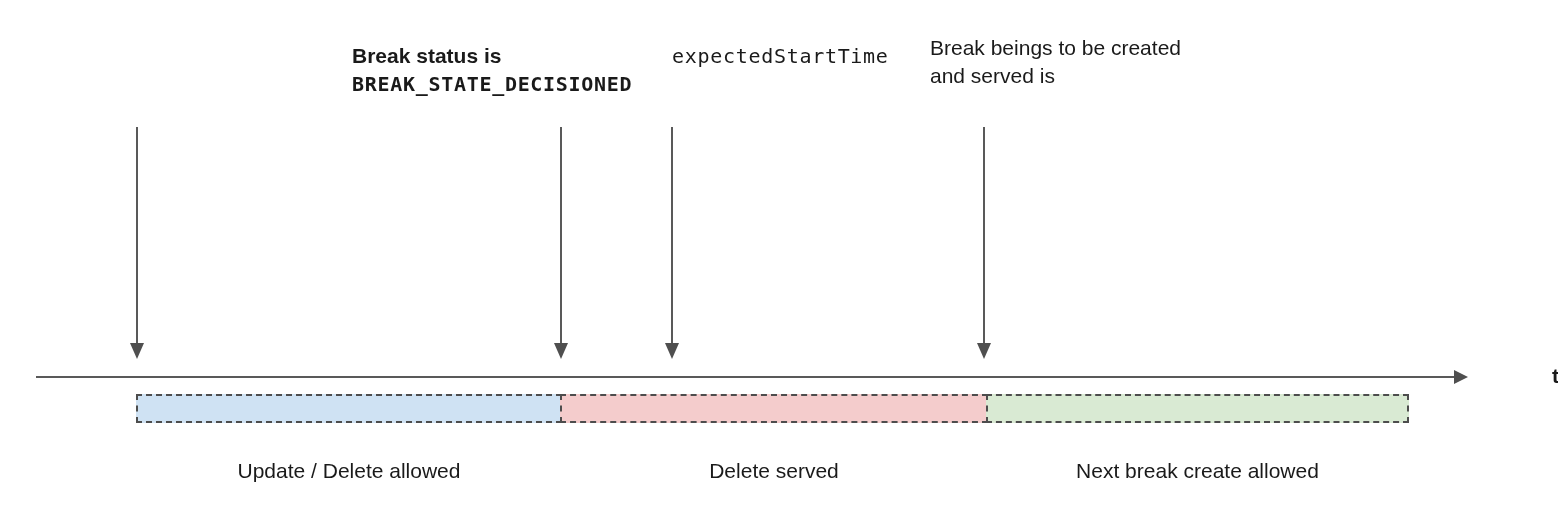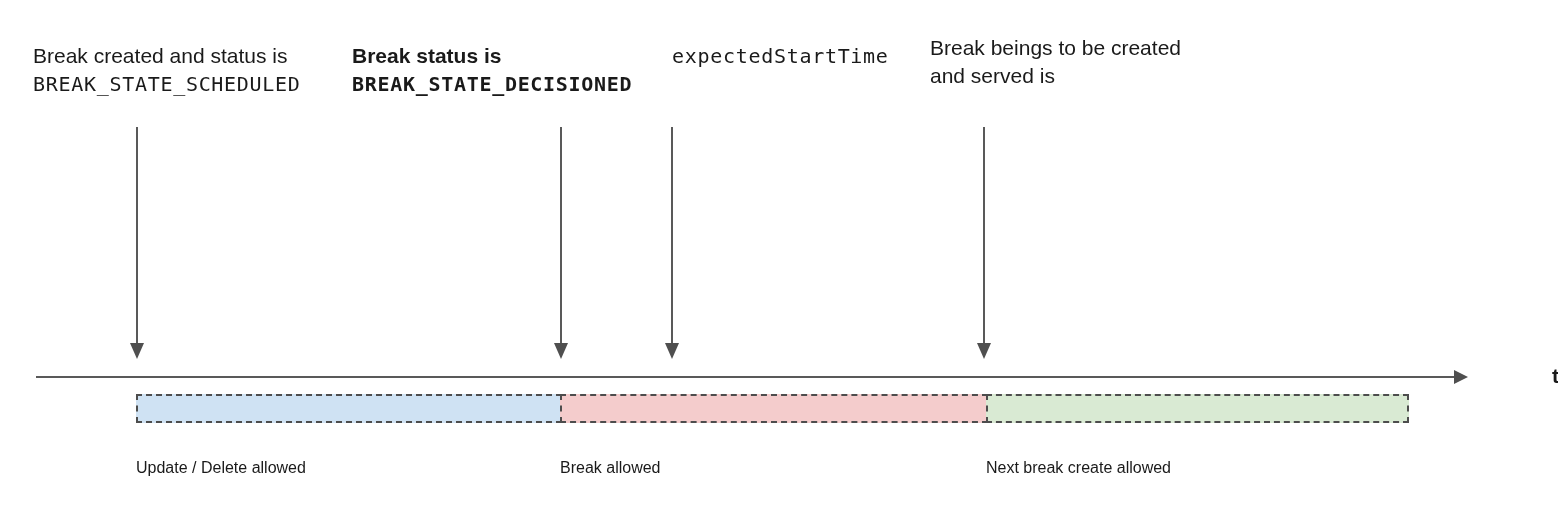--- a/index.html
+++ b/index.html
@@ -78,37 +78,33 @@
     box-sizing: border-box;
     border: 2px dashed #4d4d4d;
   }
   .seg-1 { left: 136px; width: 426px; }
   .seg-2 { left: 560px; width: 428px; }
   .seg-3 { left: 986px; width: 423px; }
 
   .seg-label {
     position: absolute;
     top: 459px;
-    font-size: 16px;
-    text-align: left;
+    font-size: 21px;
+    text-align: center;
     white-space: nowrap;
   }
   .seg-label-1 { left: 136px; width: 426px; }
   .seg-label-2 { left: 560px; width: 428px; }
   .seg-label-3 { left: 986px; width: 423px; }
 </style>
 </head>
 <body>
 
 <div class="canvas">
 
-  <div class="annotation ann-1">
-    <span class="ann-line">Break created and status is</span>
-    <span class="ann-line mono">BREAK_STATE_SCHEDULED</span>
-  </div>
 
   <div class="annotation ann-2">
     <span class="ann-line">Break status is</span>
     <span class="ann-line mono">BREAK_STATE_DECISIONED</span>
   </div>
 
   <div class="annotation ann-3">
     <span class="ann-line mono">expectedStartTime</span>
   </div>
 
@@ -124,16 +120,16 @@
 
   <div class="timeline-line"></div>
   <div class="timeline-head"></div>
   <div class="timeline-label">time</div>
 
   <div class="segment seg-1" style="background-color: rgb(207, 226, 243);"></div>
   <div class="segment seg-2" style="background-color: rgb(244, 204, 204);"></div>
   <div class="segment seg-3" style="background-color: rgb(217, 234, 211);"></div>
 
   <div class="seg-label seg-label-1">Update / Delete allowed</div>
-  <div class="seg-label seg-label-2">Break allowed</div>
+  <div class="seg-label seg-label-2">Delete served</div>
   <div class="seg-label seg-label-3">Next break create allowed</div>
 
 </div>
 
 </body></html>

